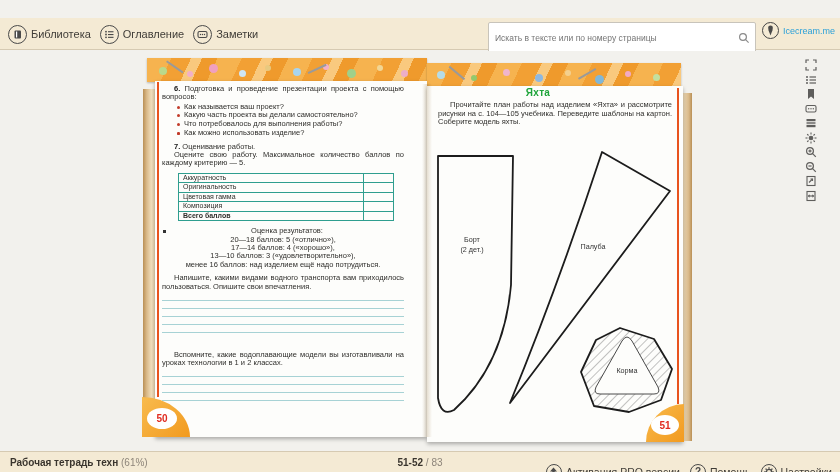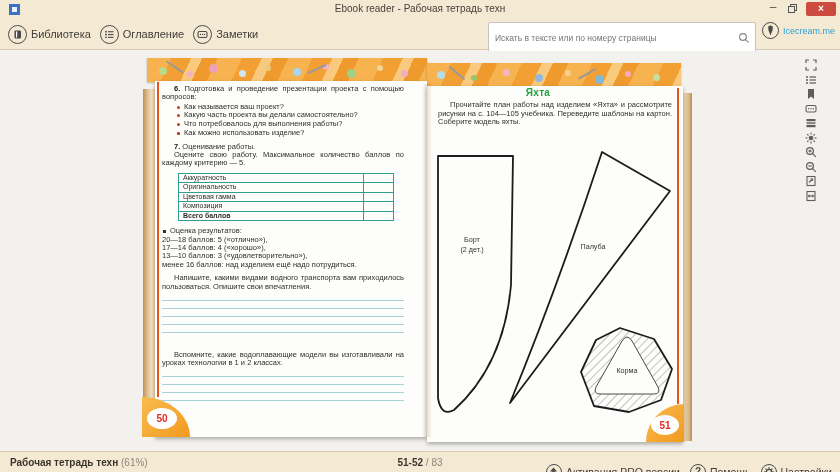--- a/index.html
+++ b/index.html
@@ -69,21 +69,21 @@
   .q .bullet { position:absolute; left:1px; top:3px; width:3px; height:3px; border-radius:50%; background:#c23b2a; }
   #sec7 { margin-top:5px; }
   #crit-table { border-collapse:collapse; margin:5px 0 0 16px; }
   #crit-table td { border:1px solid #2f9e8f; font-size:7px; height:9.5px; padding:0 0 0 4px; color:#2f2e2b; text-align:left; }
   #crit-table td.val { width:30px; }
   #crit-table td.lab { width:185px; }
   #crit-table tr.total td { font-weight:bold; }
   #grading { margin-top:6px; }
   #grading .g-title { position:relative; padding-left:8px; }
   #grading .g-title .sq { position:absolute; left:1px; top:2.5px; width:3px; height:3px; background:#333; }
-  #grading div { line-height:8.4px; text-align:left; }
+  #grading div { line-height:8.4px; text-align:center; }
   #task-water { margin-top:5px; }
   .lines div { height:8px; border-bottom:1px solid #a7d2d5; }
   .lines { margin-top:2px; }
   #task-models { margin-top:18px; }
 
   
   #rp { position:absolute; left:438px; top:38px; width:234px; font-size:7.5px; line-height:8.3px; color:#2f2e2b; }
   #rp-title { text-align:center; width:200px; font-size:10px; font-weight:bold; color:#1fa43b; margin-bottom:4px; letter-spacing:.3px; }
   #rp-intro { text-align:justify; text-indent:12px; }
   #templates-svg { position:absolute; left:430px; top:89px; }
@@ -99,30 +99,20 @@
   #sb-right { position:absolute; right:8px; top:0; height:39px; display:flex; align-items:center; }
   .sb-btn { display:flex; align-items:center; margin-left:10px; cursor:default; }
   .sb-circle { width:16px; height:16px; border:1.5px solid #4a4a4a; border-radius:50%; display:flex; align-items:center; justify-content:center; font-size:10px; font-weight:bold; color:#4a4a4a; }
   .sb-label { font-size:10.5px; color:#3f3c37; margin-left:4px; }
 </style>
 </head>
 <body>
 
 <div id="app">
 
-  <div id="titlebar">
-    <div id="app-icon"></div>
-    <div id="window-title">Ebook reader - Рабочая тетрадь техн</div>
-    <div id="btn-min">–</div>
-    <div id="btn-restore">
-        <div class="r1"></div>
-        <div class="r2"></div>
-      </div>
-    <div id="btn-close">×</div>
-  </div>
 
   <div id="toolbar">
     <div class="tb-group">
       <div class="tb-btn">
         <span class="tb-circle">
           <svg width="11" height="11" viewBox="0 0 11 11">
               <rect x="2.5" y="1.5" width="6.5" height="8" rx="1" fill="#4a4a4a"></rect>
               <rect x="4" y="2.5" width="1.2" height="6" fill="#fff"></rect>
             </svg>
         </span>

